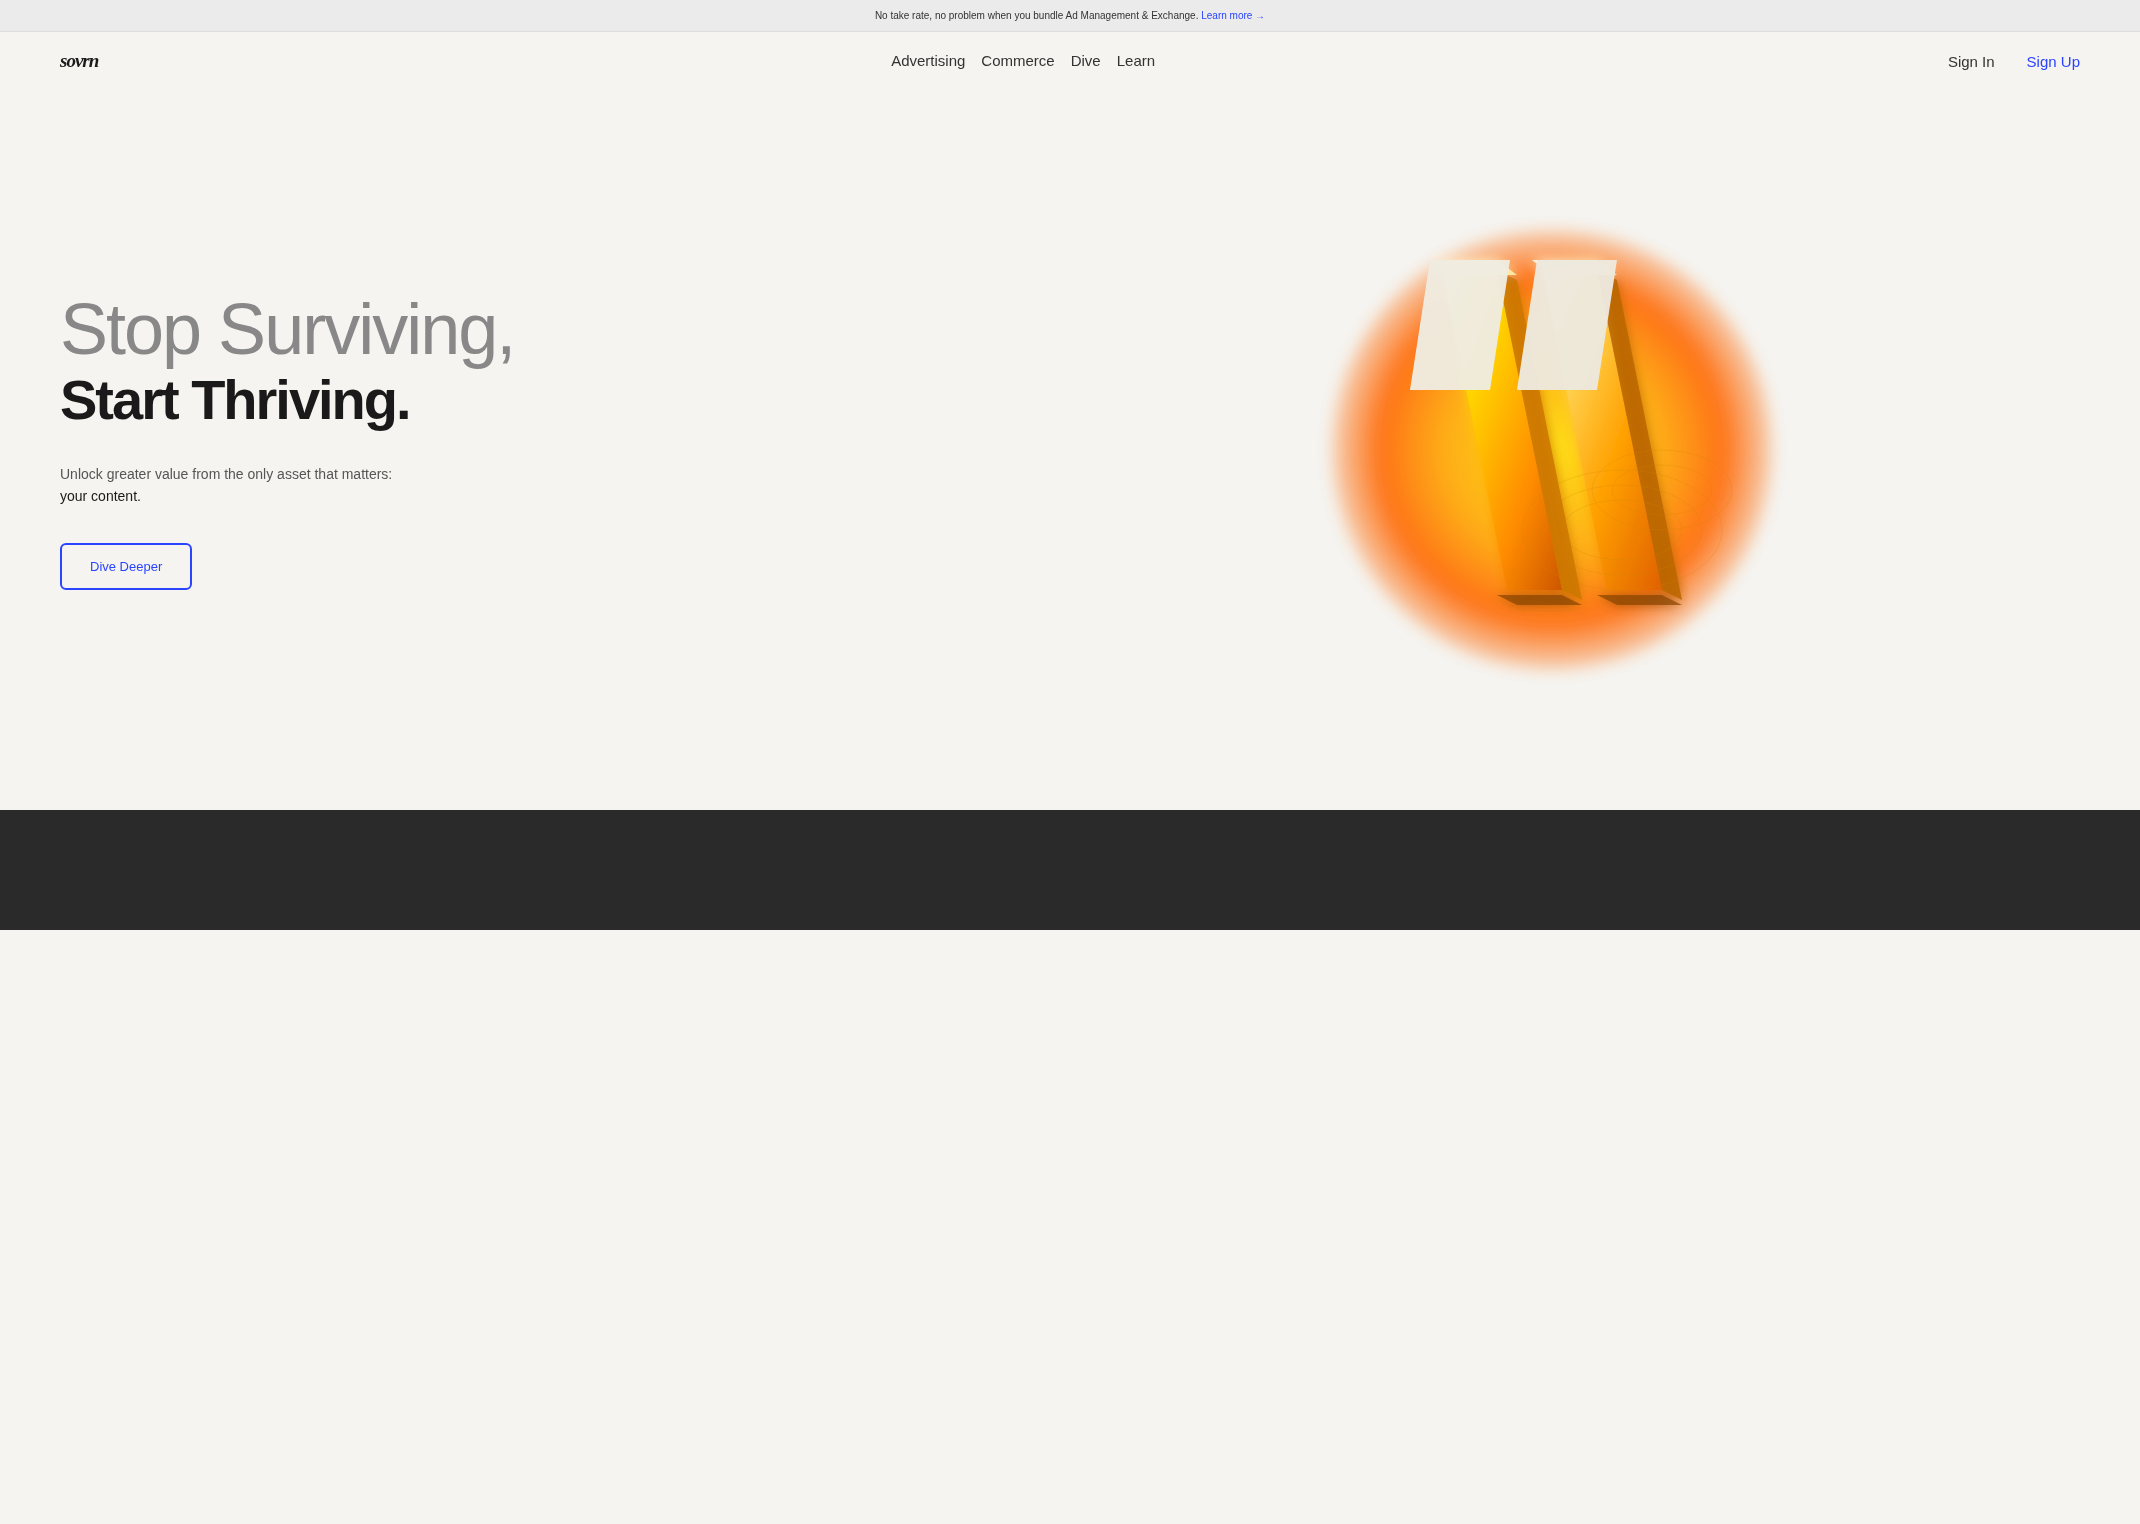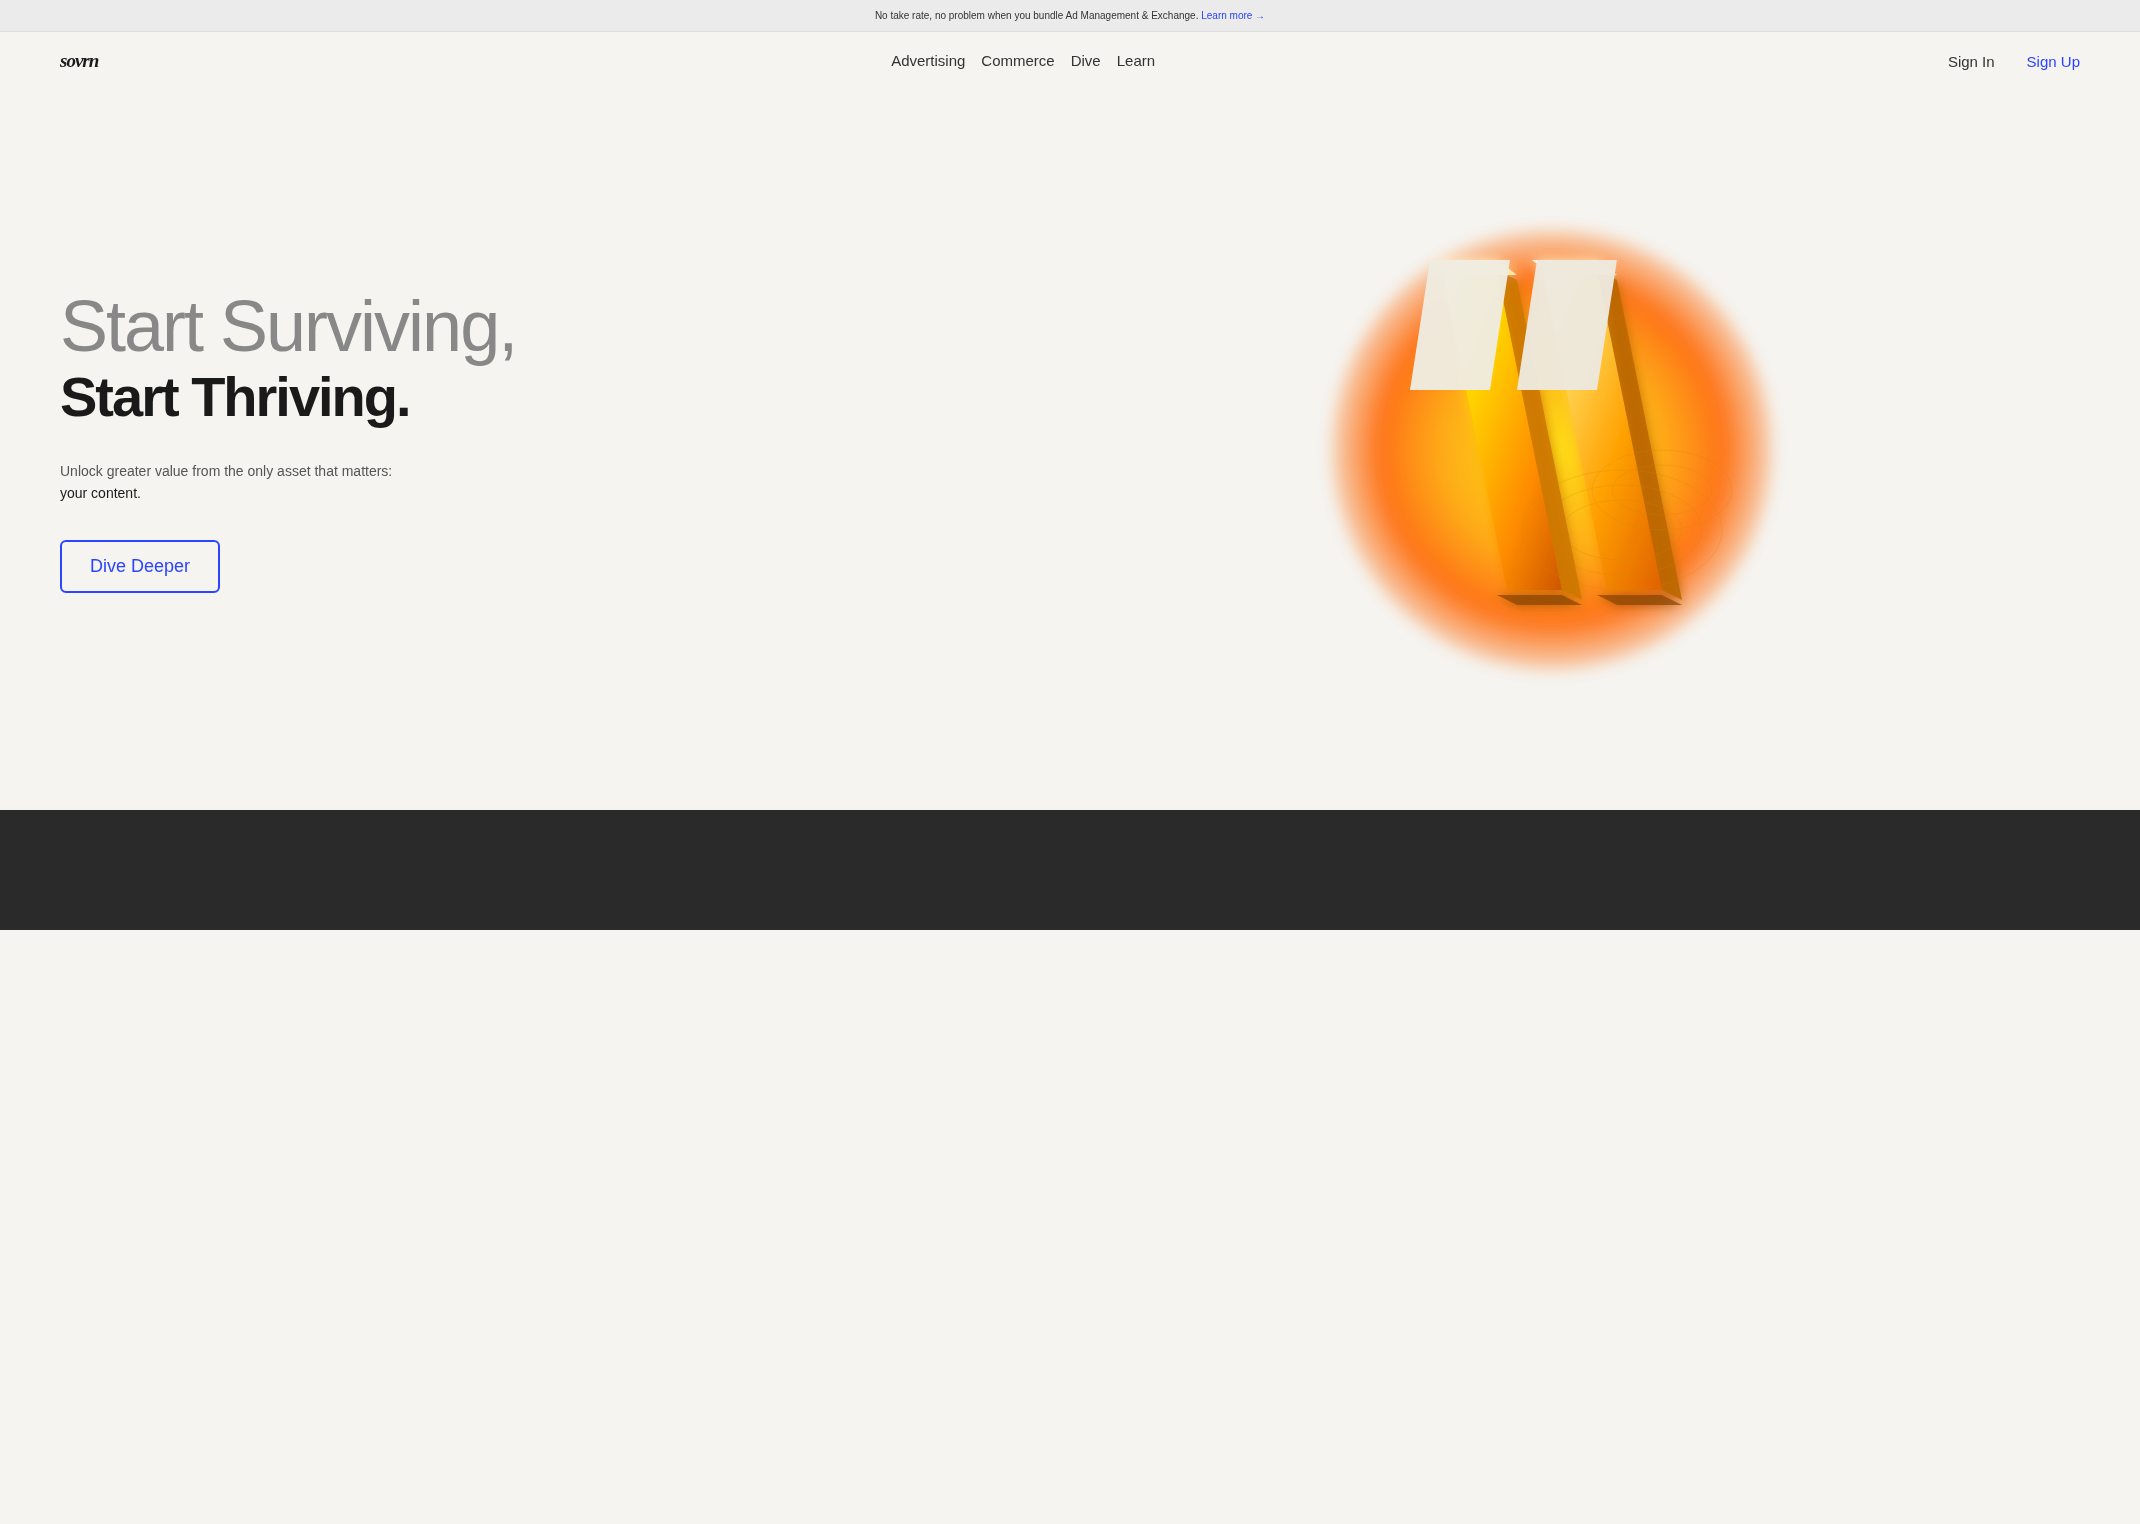--- a/index.html
+++ b/index.html
@@ -118,21 +118,21 @@
       color: #1a1a1a;
       font-weight: 400;
     }
 
     .btn-dive-deeper {
       display: inline-block;
       padding: 14px 28px;
       border: 2px solid #2b44ff;
       color: #2b44ff;
       background: transparent;
-      font-size: 18px;
+      font-size: 13px;
       font-weight: 500;
       text-decoration: none;
       border-radius: 6px;
       cursor: pointer;
       transition: background 0.2s, color 0.2s;
     }
 
     
     .hero-graphic {
       position: absolute;
@@ -209,21 +209,21 @@
   </ul>
 
   <div class="nav-actions">
     <a href="#" class="nav-signin">Sign In</a>
     <a href="#" class="nav-signup">Sign Up</a>
   </div>
 </nav>
 
 <section class="hero">
   <div class="hero-content">
-    <div class="hero-title-line1">Start Surviving,</div>
+    <div class="hero-title-line1">Stop Surviving,</div>
     <div class="hero-title-line2">Start Thriving.</div>
     <p class="hero-desc">
       <span>Unlock greater value from the only asset that matters:</span><br>
       <strong>your content.</strong>
     </p>
     <a href="#" class="btn-dive-deeper">Dive Deeper</a>
   </div>
 
   <div class="hero-graphic">
     <div class="sovrn-logo-graphic">

